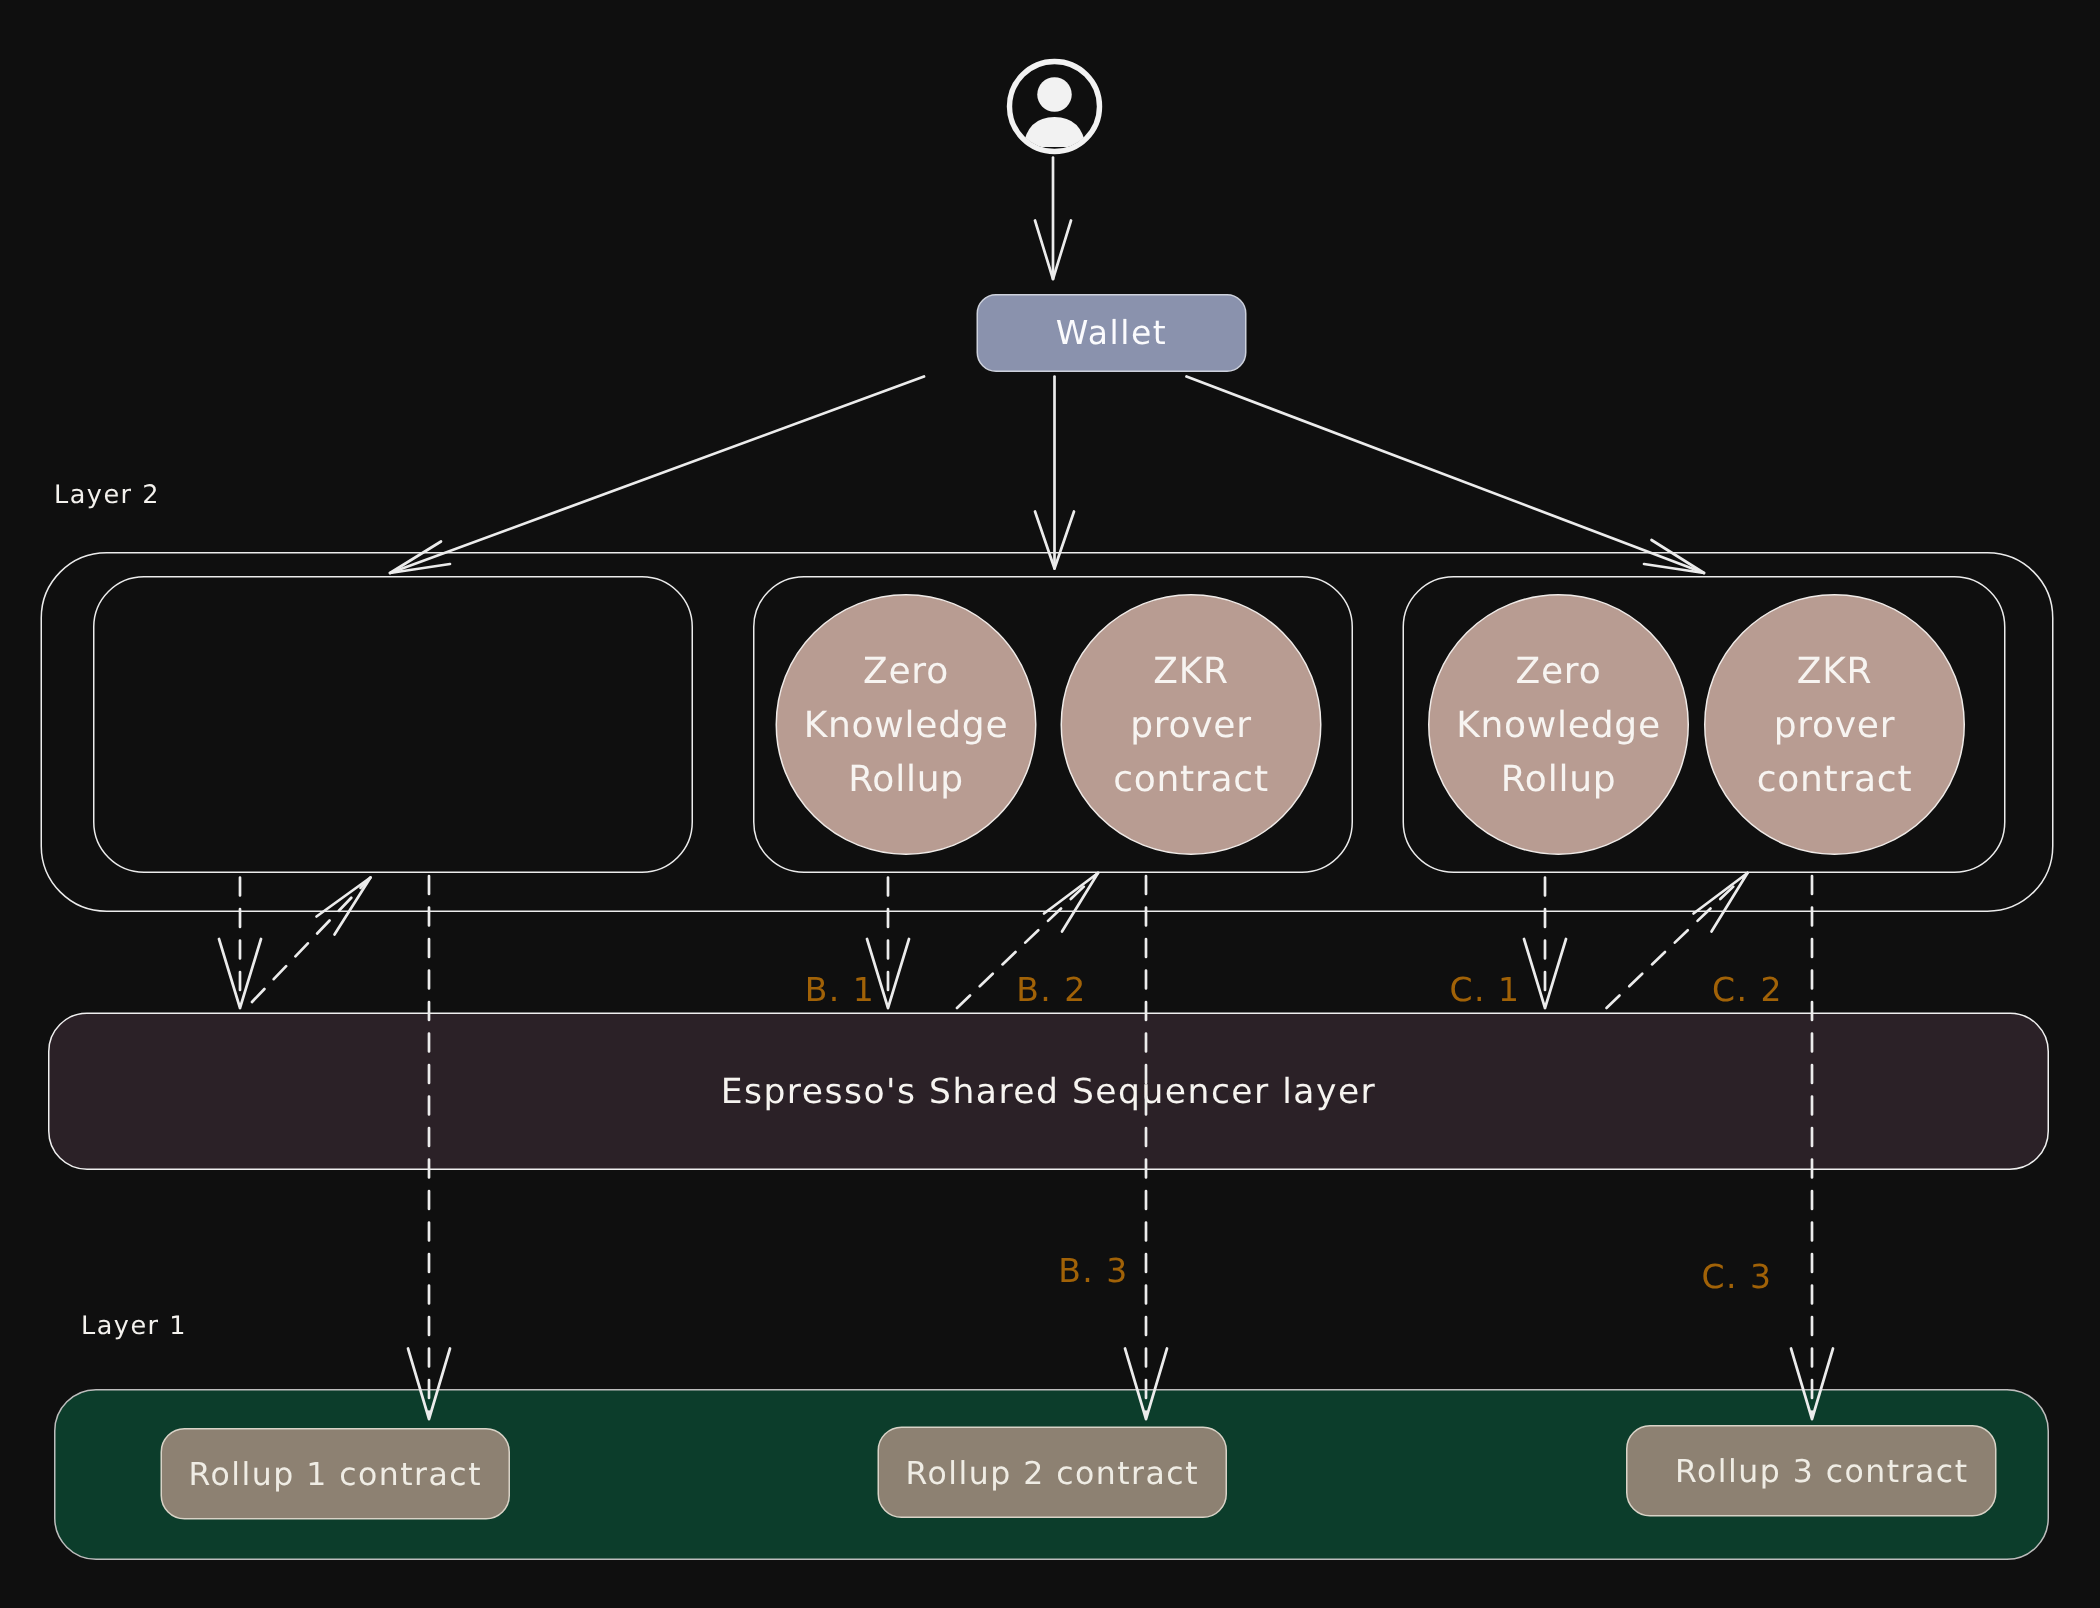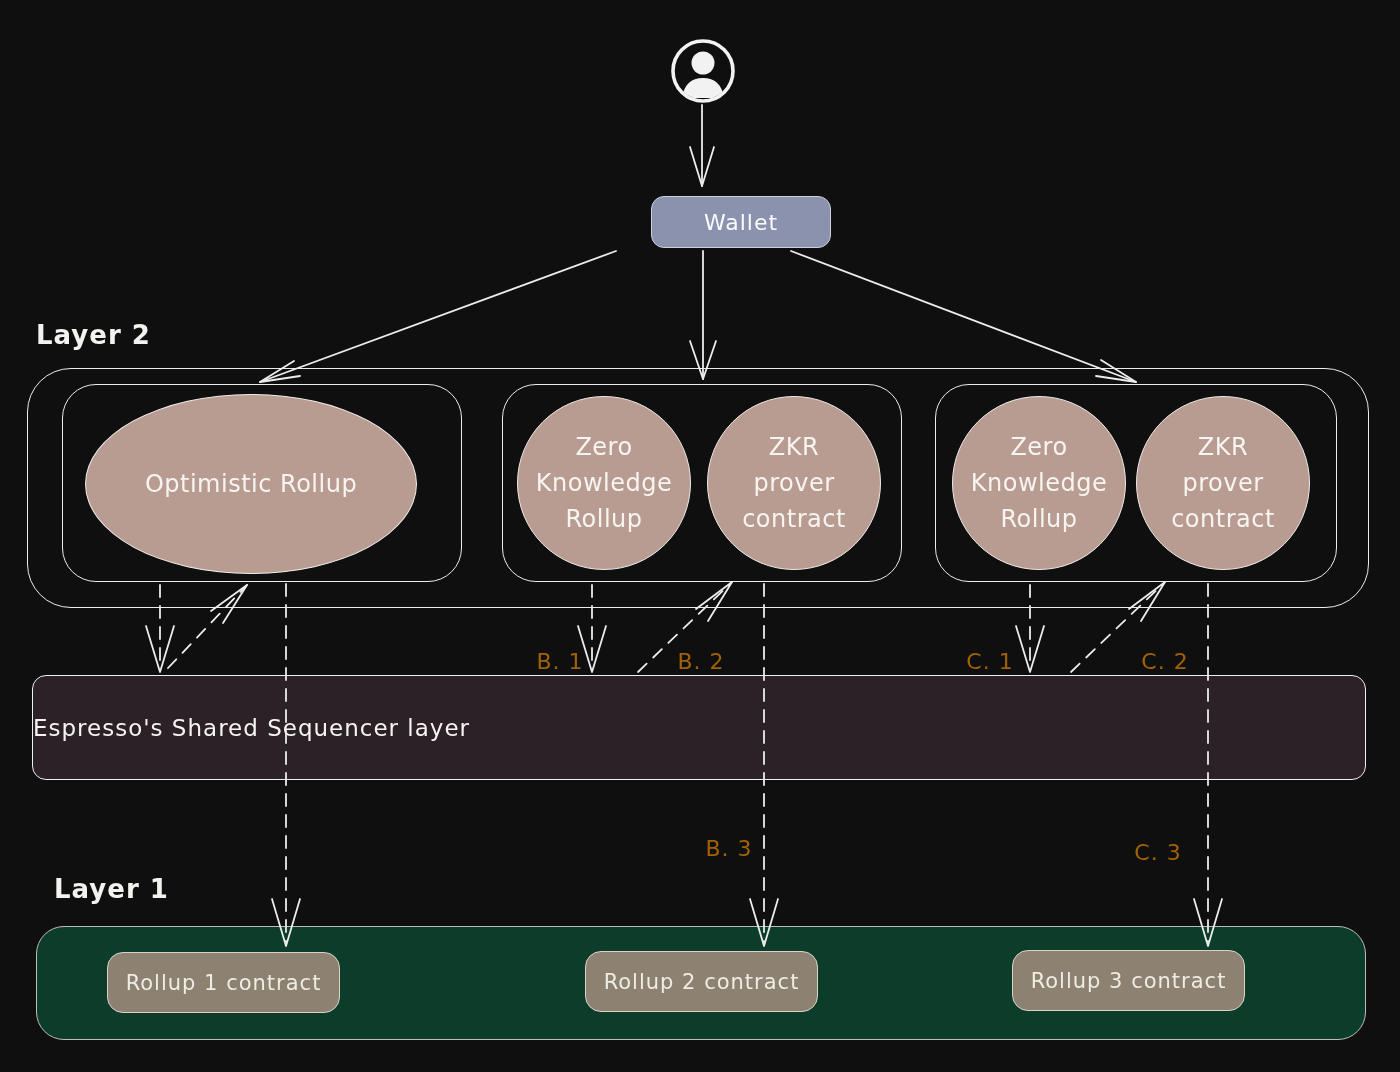--- a/index.html
+++ b/index.html
@@ -12,21 +12,21 @@
   .abs{position:absolute;}
   
   #user-icon{left:662px;top:30px;width:82px;height:82px;}
   #wallet{
     left:614px;top:196px;width:178px;height:50px;
     background:#8a92ad;border:1.6px solid #cdd1dc;border-radius:13px;
     display:flex;align-items:center;justify-content:center;
     font-size:22px;letter-spacing:1px;color:#fbfbfd;margin-left:37px;
   }
   
-  .layer-label{font-size:26px;letter-spacing:1px;color:#f4f2ee;z-index:3;font-weight:bold;}
+  .layer-label{font-size:17px;letter-spacing:1px;color:#f4f2ee;z-index:3;}
   #layer2-label{left:36px;top:320px;}
   #layer1-label{left:54px;top:874px;}
   #layer2-box{
     left:27px;top:368px;width:1340px;height:238px;
     border:1.6px solid #ececec;border-radius:44px;background:transparent;
   }
   .group-box{
     border:1.6px solid #ececec;border-radius:34px;background:transparent;
   }
   #group-1{left:62px;top:384px;width:398px;height:196px;}
@@ -40,38 +40,38 @@
   .node-label{white-space:pre-line;line-height:1.5;font-size:24px;}
   #node-optimistic{left:85px;top:394px;width:330px;height:178px;border-radius:50%;}
   .circle{width:172px;height:172px;border-radius:50%;top:396px;}
   #node-zkr-rollup-b{left:517px;}
   #node-zkr-prover-b{left:707px;}
   #node-zkr-rollup-c{left:952px;}
   #node-zkr-prover-c{left:1136px;}
   
   #sequencer{
     left:32px;top:675px;width:1332px;height:103px;
-    background:#2b2127;border:1.8px solid #f0f0f0;border-radius:14px;
-    display:flex;align-items:center;justify-content:flex-start;
+    background:#2b2127;border:1.8px solid #f0f0f0;border-radius:26px;
+    display:flex;align-items:center;justify-content:center;
     font-size:23px;letter-spacing:1px;color:#f6f4f0;
   }
   
   #layer1-bar{
     left:36px;top:926px;width:1328px;height:112px;
     background:#0c3d2b;border:1.8px solid #bdbdbd;border-radius:28px;
   }
   .contract{
     top:951px;width:231px;height:59px;
     background:#8d8172;border:1.8px solid #d9d3c7;border-radius:16px;
     display:flex;align-items:center;justify-content:center;
     font-size:21px;letter-spacing:1px;color:#efece4;z-index:3;text-align:right;
   }
   #contract-1{left:107px;top:952px;}
   #contract-2{left:585px;}
-  #contract-3{left:1012px;top:950px;}
+  #contract-3{left:1084px;top:950px;padding-left:14px;}
   
   .flow-label{
     transform:translate(-50%,-50%);
     font-size:22px;letter-spacing:1px;color:#a16207;z-index:12;white-space:nowrap;
   }
   
   #arrows{left:0;top:0;width:1400px;height:1072px;z-index:10;pointer-events:none;}
   #arrows path{fill:none;stroke:#ececec;stroke-width:1.8;stroke-linecap:round;}
   #arrows path.dash{stroke-dasharray:12 9;}
 </style>
@@ -95,23 +95,20 @@
     <span>Wallet</span>
   </div>
 
   <div id="layer2-label" class="abs layer-label">Layer 2</div>
   <div id="layer2-box" class="abs"></div>
 
   <div id="group-1" class="abs group-box"></div>
   <div id="group-2" class="abs group-box"></div>
   <div id="group-3" class="abs group-box"></div>
 
-  <div id="node-optimistic" class="abs node">
-    <span class="node-label">Optimistic Rollup</span>
-  </div>
   <div id="node-zkr-rollup-b" class="abs node circle">
     <span class="node-label">Zero
 Knowledge
 Rollup</span>
   </div>
   <div id="node-zkr-prover-b" class="abs node circle">
     <span class="node-label">ZKR
 prover
 contract</span>
   </div>

